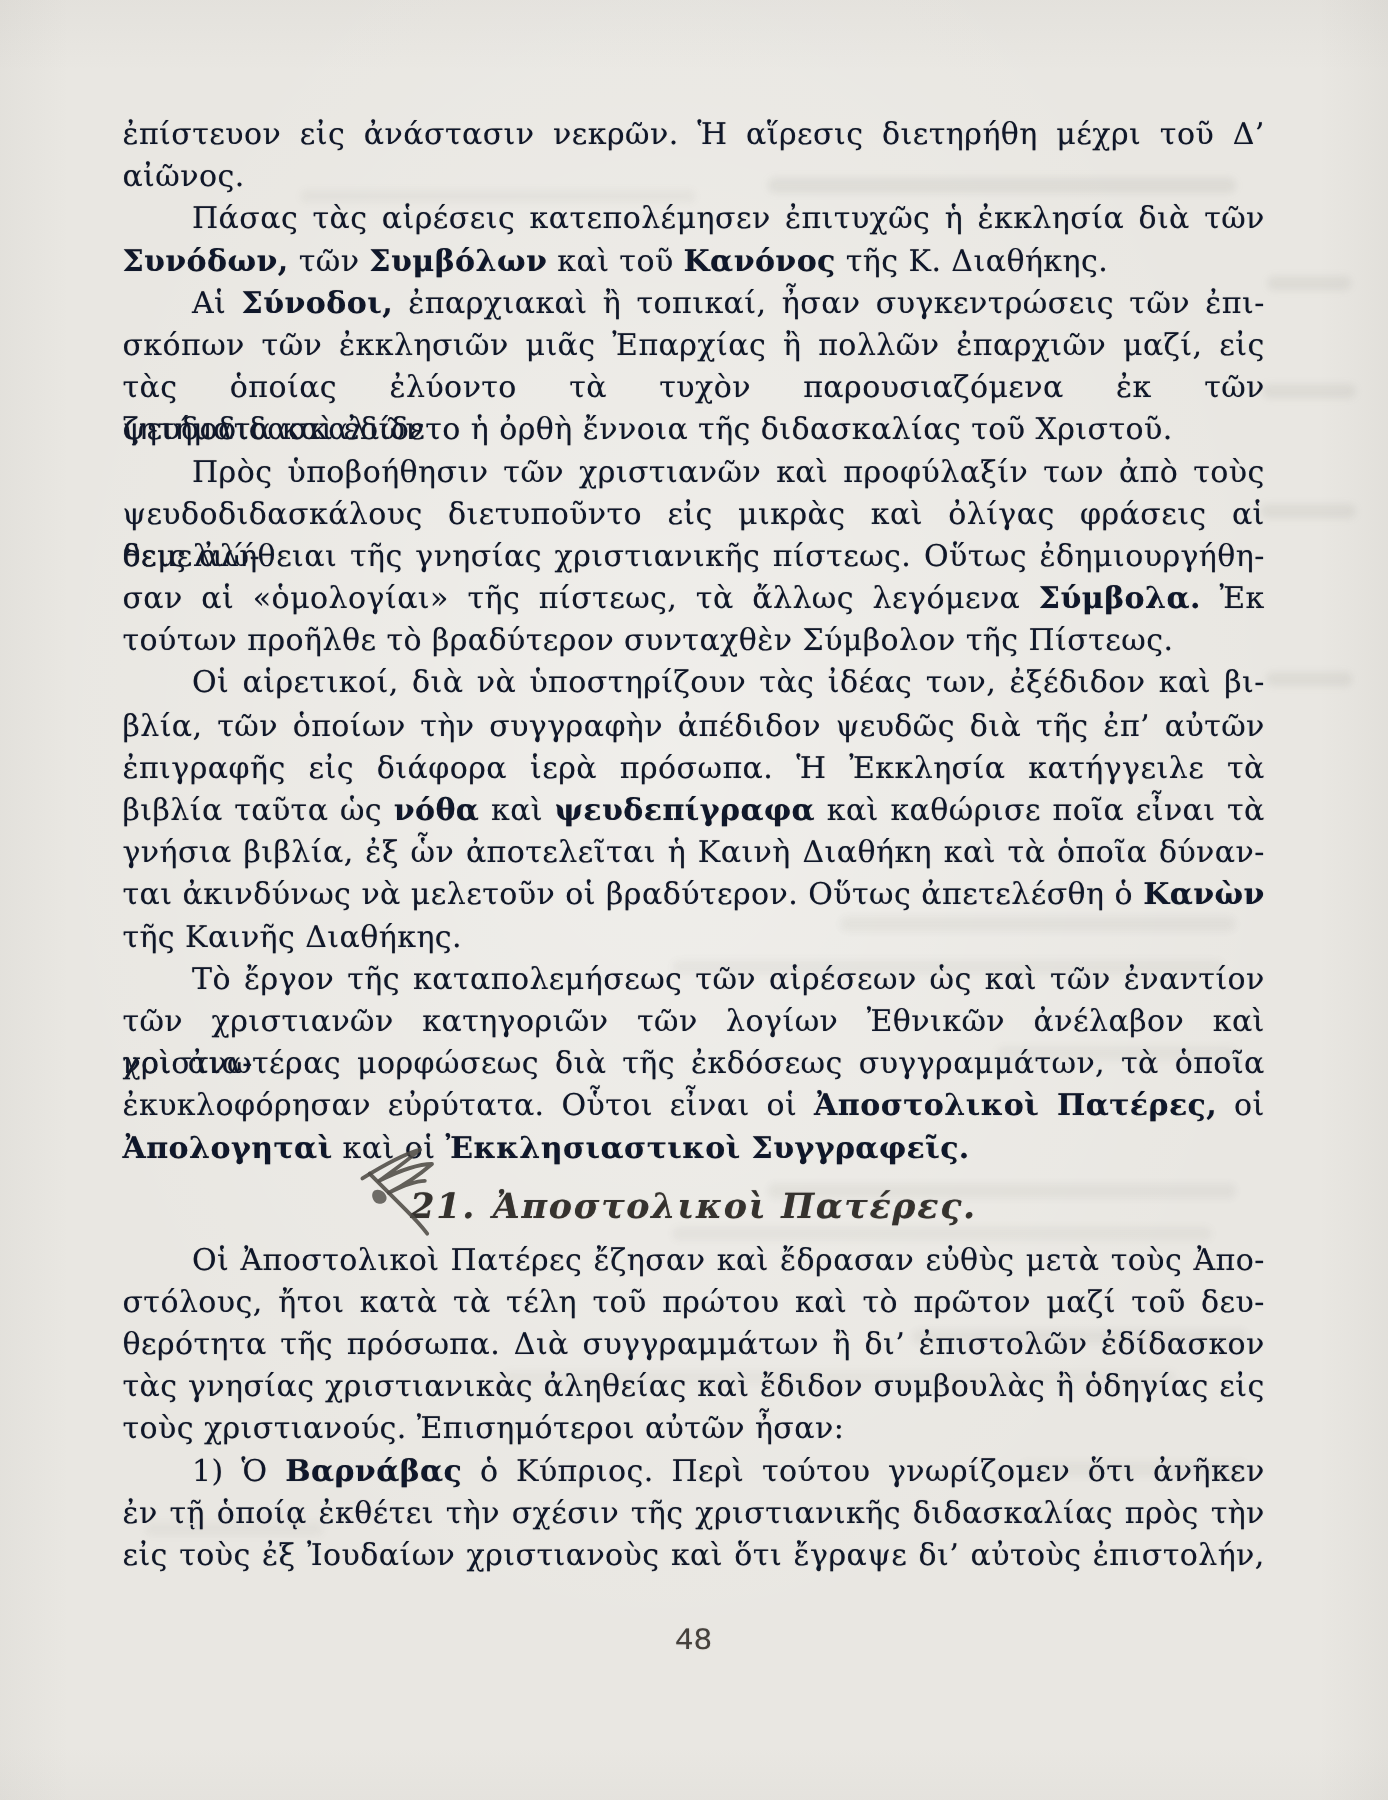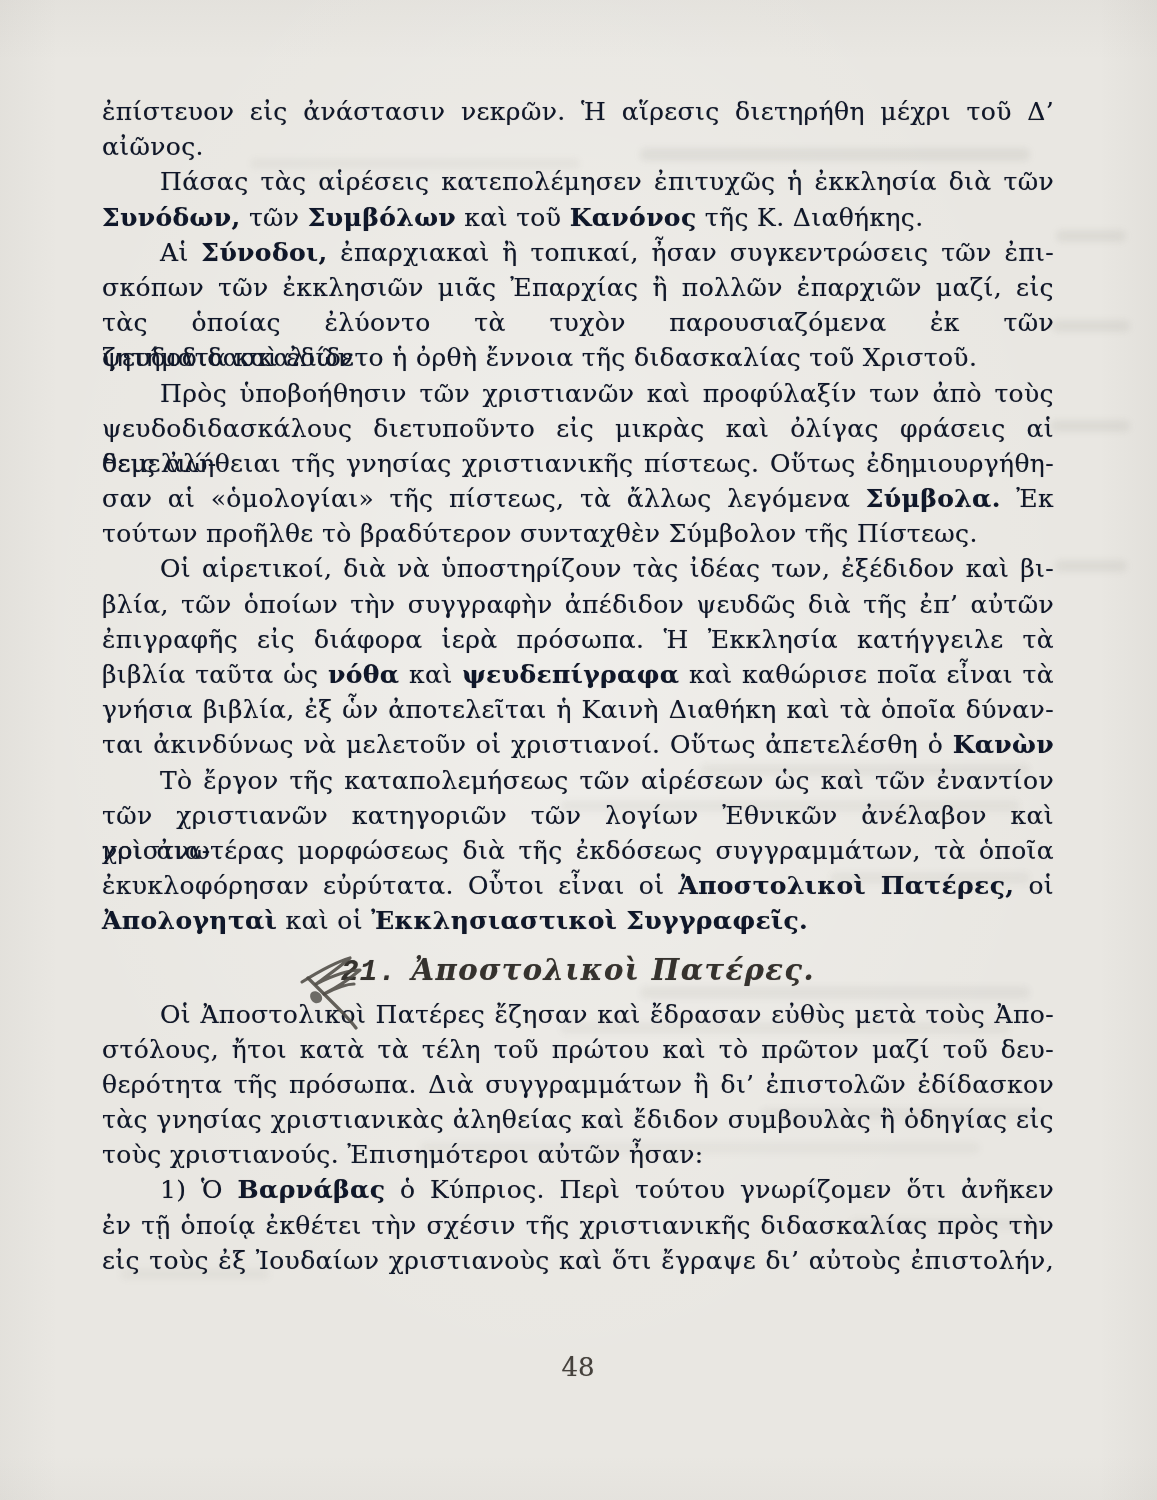--- a/index.html
+++ b/index.html
@@ -52,32 +52,33 @@
     font-weight: 700;
     font-size: 29px;
     line-height: 46px;
     height: 46px;
     margin-top: 8px;
     margin-bottom: 4px;
     letter-spacing: 0.05em;
     color: #35322e;
     text-shadow: 0 0 0.7px rgba(60,55,48,0.55);
   }
-  .heading .heading-number { margin-right: 14px; font-family: Liberation Mono, monospace; }
+  .heading .heading-number { margin-right: 14px; }
 
   
   .page-number {
     position: absolute;
     left: 102px;
     top: 1352px;
     width: 952px;
     text-align: center;
     font-size: 26px;
     color: #45413c;
     text-shadow: 0 0 0.7px rgba(68,62,55,0.5);
+    font-family: Liberation Mono, monospace;
   }
 
   
   .pen-mark {
     position: absolute;
     left: 288px;
     top: 948px;
     width: 120px;
     height: 100px;
   }
@@ -159,21 +160,22 @@
       <div class="line jfull"><span>δεις ἀλήθειαι τῆς γνησίας χριστιανικῆς πίστεως. Οὕτως ἐδημιουργήθη-</span></div>
       <div class="line jfull"><span>σαν αἱ «ὁμολογίαι» τῆς πίστεως, τὰ ἄλλως λεγόμενα </span><span class="seg-bold">Σύμβολα.</span><span> Ἐκ</span></div>
       <div class="line"><span>τούτων προῆλθε τὸ βραδύτερον συνταχθὲν Σύμβολον τῆς Πίστεως.</span></div>
     </div>
     <div class="para">
       <div class="line jfull indent"><span>Οἱ αἱρετικοί, διὰ νὰ ὑποστηρίζουν τὰς ἰδέας των, ἐξέδιδον καὶ βι-</span></div>
       <div class="line jfull"><span>βλία, τῶν ὁποίων τὴν συγγραφὴν ἀπέδιδον ψευδῶς διὰ τῆς ἐπ’ αὐτῶν</span></div>
       <div class="line jfull"><span>ἐπιγραφῆς εἰς διάφορα ἱερὰ πρόσωπα. Ἡ Ἐκκλησία κατήγγειλε τὰ</span></div>
       <div class="line jfull"><span>βιβλία ταῦτα ὡς </span><span class="seg-bold">νόθα</span><span> καὶ </span><span class="seg-bold">ψευδεπίγραφα</span><span> καὶ καθώρισε ποῖα εἶναι τὰ</span></div>
       <div class="line jfull"><span>γνήσια βιβλία, ἐξ ὧν ἀποτελεῖται ἡ Καινὴ Διαθήκη καὶ τὰ ὁποῖα δύναν-</span></div>
-      <div class="line jfull"><span>ται ἀκινδύνως νὰ μελετοῦν οἱ χριστιανοί. Οὕτως ἀπετελέσθη ὁ </span><span class="seg-bold">Κανὼν</span></div>
+      <div class="line jfull"><span>ται ἀκινδύνως νὰ μελετοῦν οἱ βραδύτερον. Οὕτως ἀπετελέσθη ὁ </span><span class="seg-bold">Κανὼν</span></div>
+      <div class="line"><span>τῆς Καινῆς Διαθήκης.</span></div>
     </div>
     <div class="para">
       <div class="line jfull indent"><span>Τὸ ἔργον τῆς καταπολεμήσεως τῶν αἱρέσεων ὡς καὶ τῶν ἐναντίον</span></div>
       <div class="line jfull"><span>τῶν χριστιανῶν κατηγοριῶν τῶν λογίων Ἐθνικῶν ἀνέλαβον καὶ χριστια-</span></div>
       <div class="line jfull"><span>νοὶ ἀνωτέρας μορφώσεως διὰ τῆς ἐκδόσεως συγγραμμάτων, τὰ ὁποῖα</span></div>
       <div class="line jfull"><span>ἐκυκλοφόρησαν εὐρύτατα. Οὗτοι εἶναι οἱ </span><span class="seg-bold">Ἀποστολικοὶ Πατέρες,</span><span> οἱ</span></div>
       <div class="line"><span class="seg-bold">Ἀπολογηταὶ</span><span> καὶ οἱ </span><span class="seg-bold">Ἐκκλησιαστικοὶ Συγγραφεῖς.</span></div>
     </div>
     <div class="heading"><span class="heading-number">21.</span><span class="heading-title">Ἀποστολικοὶ Πατέρες.</span></div>
     <div class="para">

